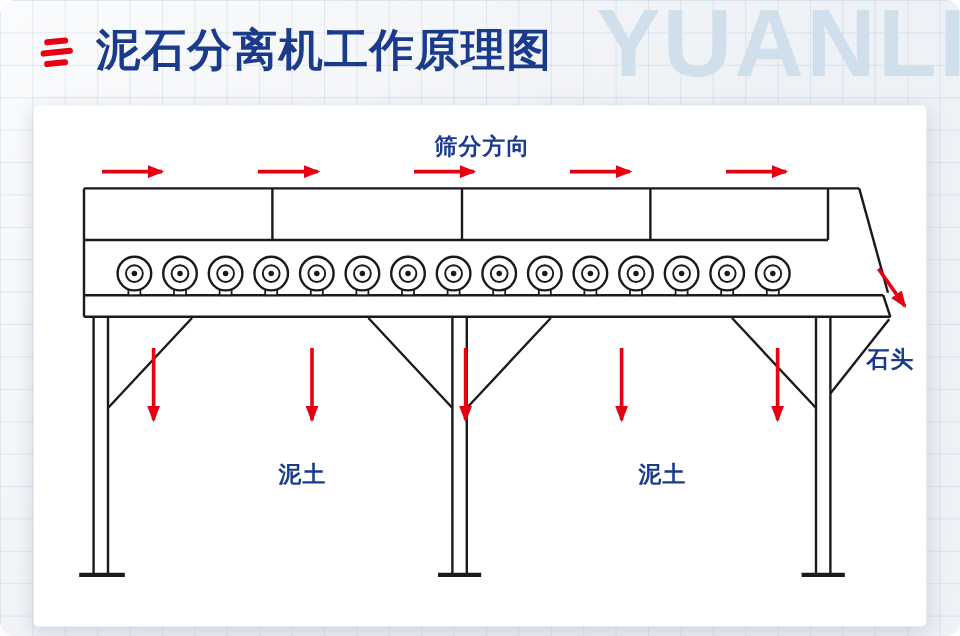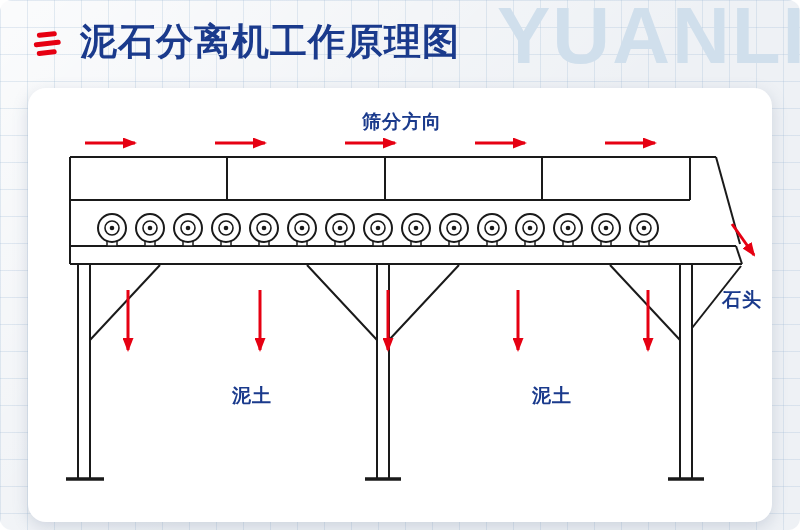--- a/index.html
+++ b/index.html
@@ -22,21 +22,21 @@
   .logo i{display:block;height:4.5px;border-radius:3px;background:var(--red,#e60012);margin-bottom:4.5px;}
   .logo i:nth-child(1){width:20px;margin-left:4px;}
   .logo i:nth-child(2){width:27px;}
   .logo i:nth-child(3){width:20px;margin-left:2px;}
   .title{
     position:absolute;left:80px;top:22px;margin:0;font-size:37px;line-height:1.1;
     font-weight:bold;letter-spacing:1px;color:var(--navy,#1a3a8c);white-space:nowrap;
   }
   .card{
     position:absolute;left:28px;top:88px;width:744px;height:434px;background:#fff;
-    border-radius:18px;box-shadow:0 5px 16px rgba(90,110,140,.22);
+    border-radius:4px;box-shadow:0 5px 16px rgba(90,110,140,.22);
   }
   svg{display:block;border-radius:18px;}
   .frame{stroke:var(--ink,#1a1a1a);stroke-width:2;fill:none;}
   .foot{stroke:var(--ink,#1a1a1a);stroke-width:3.5;fill:none;}
   .r-outer{fill:#fff;stroke:var(--ink,#1a1a1a);stroke-width:2;}
   .r-mid{fill:none;stroke:var(--ink,#1a1a1a);stroke-width:1.6;}
   .r-hub{fill:var(--ink,#1a1a1a);}
   .mount{fill:#fff;stroke:var(--ink,#1a1a1a);stroke-width:1.5;}
   .arrow{stroke:var(--red,#e60012);stroke-width:3;fill:none;}
   .ahead{fill:var(--red,#e60012);}

